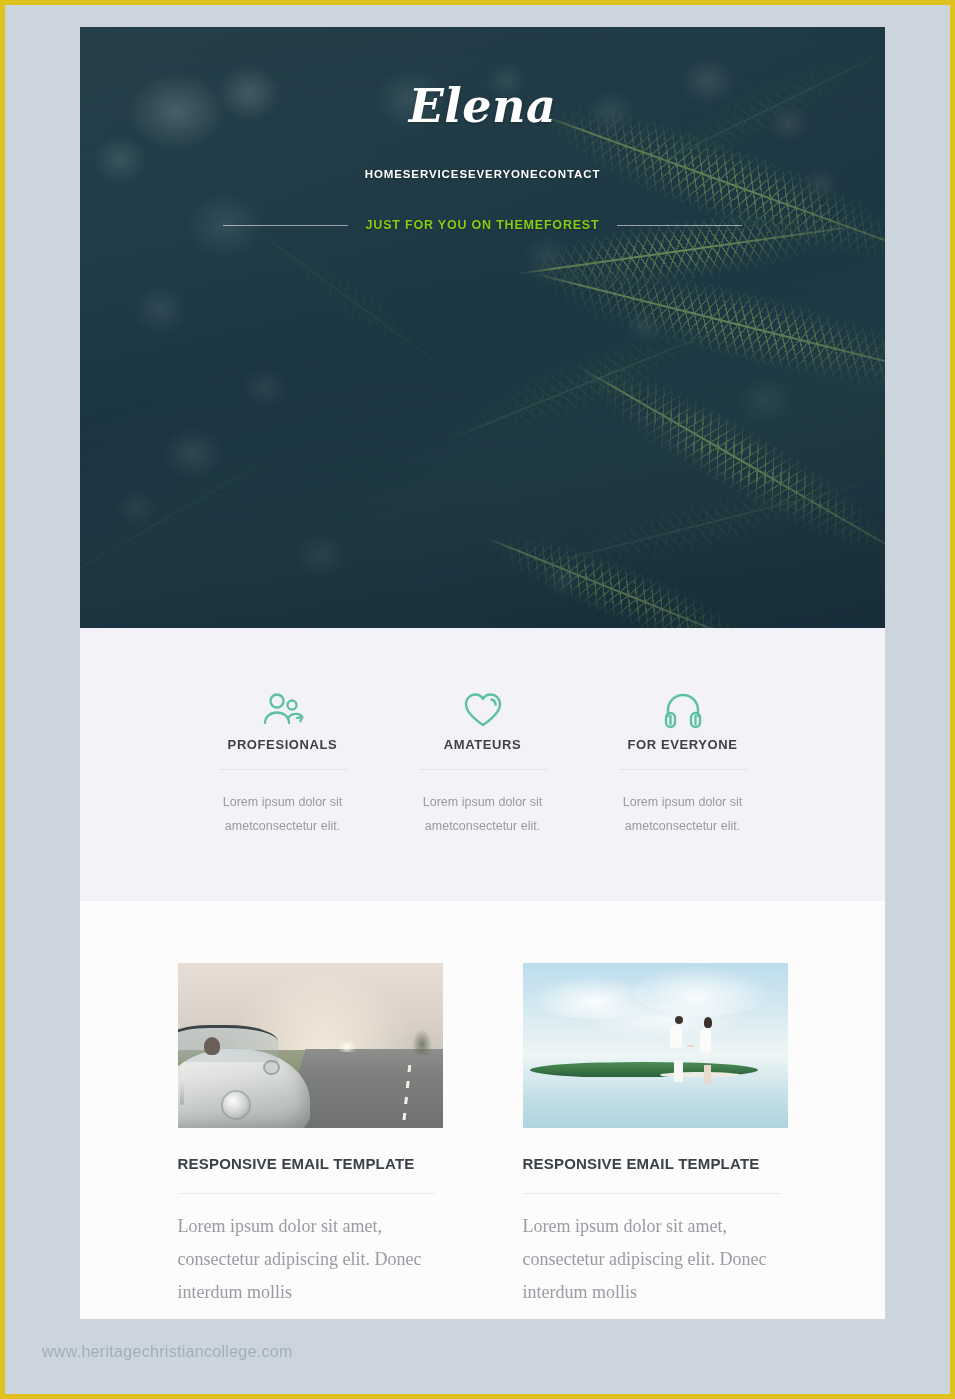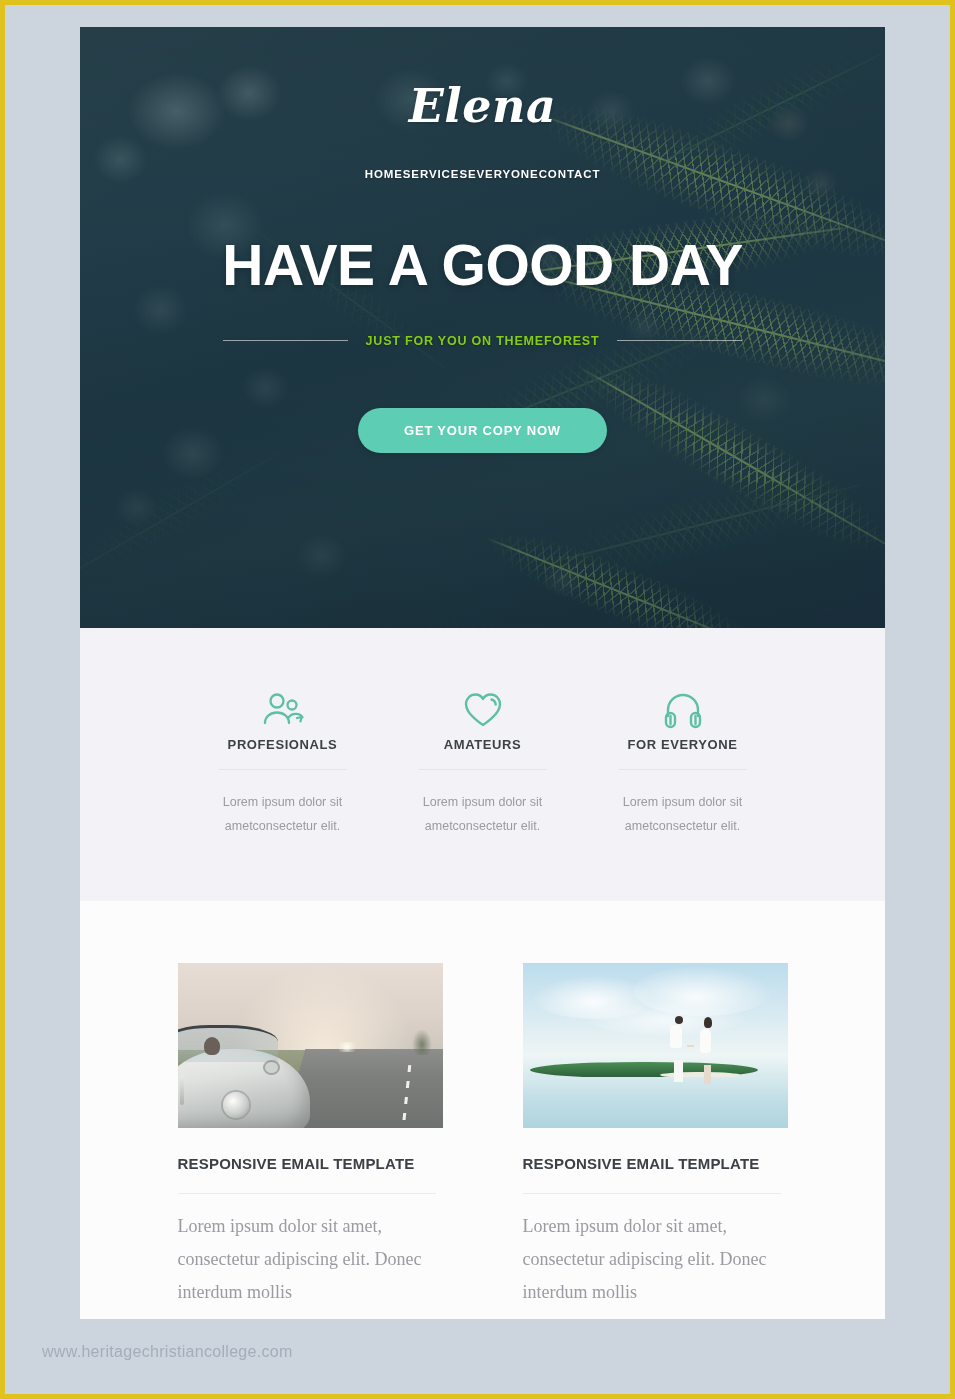--- a/index.html
+++ b/index.html
@@ -487,29 +487,27 @@
       <div class="hero-inner">
         <div class="brand">Elena</div>
 
         <nav class="nav">
           <a href="#">HOME</a>
           <a href="#">SERVICES</a>
           <a href="#">EVERYONE</a>
           <a href="#">CONTACT</a>
         </nav>
 
-        <h1 class="hero-title">HAVE A GOOD DAY</h1>
 
         <div class="sub-row">
           <span class="sub-rule"></span>
           <span class="hero-sub">JUST FOR YOU ON THEMEFOREST</span>
           <span class="sub-rule"></span>
         </div>
 
-        <button class="cta">GET YOUR COPY NOW</button>
       </div>
     </section>
 
     <section class="features">
       <div class="feat-row">
 
         <div class="feat">
           <div class="feat-icon">
             <svg width="44" height="40" viewBox="0 0 44 40" fill="none" stroke="#5dbfa6" stroke-width="2.3" stroke-linecap="round" stroke-linejoin="round">
               <circle cx="16" cy="11" r="6.5"></circle>

